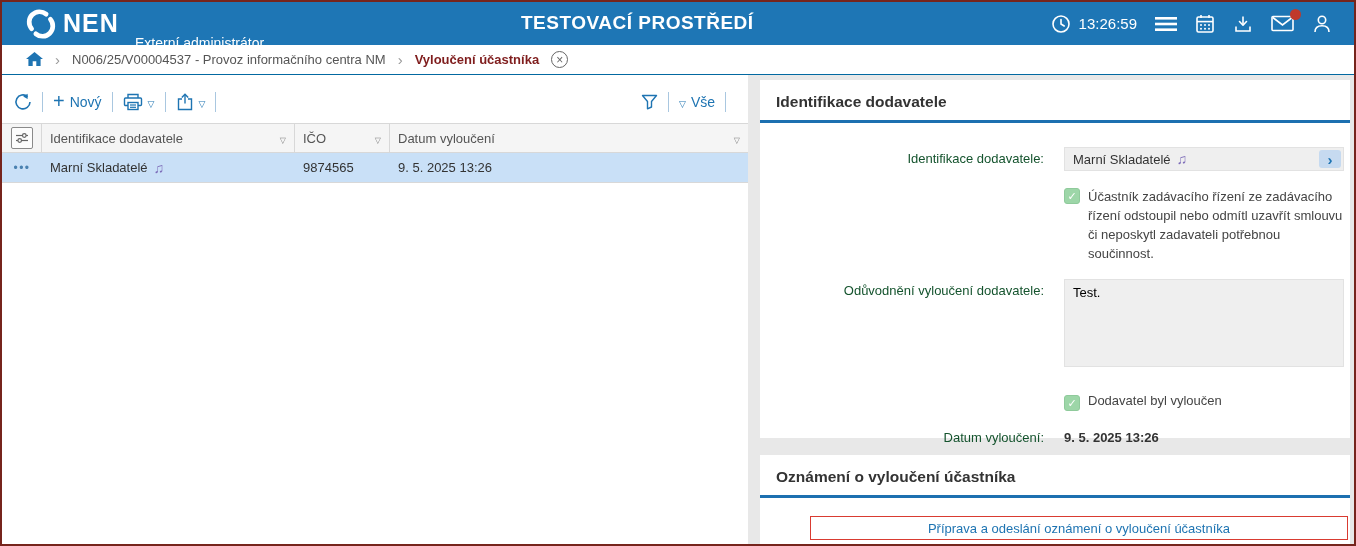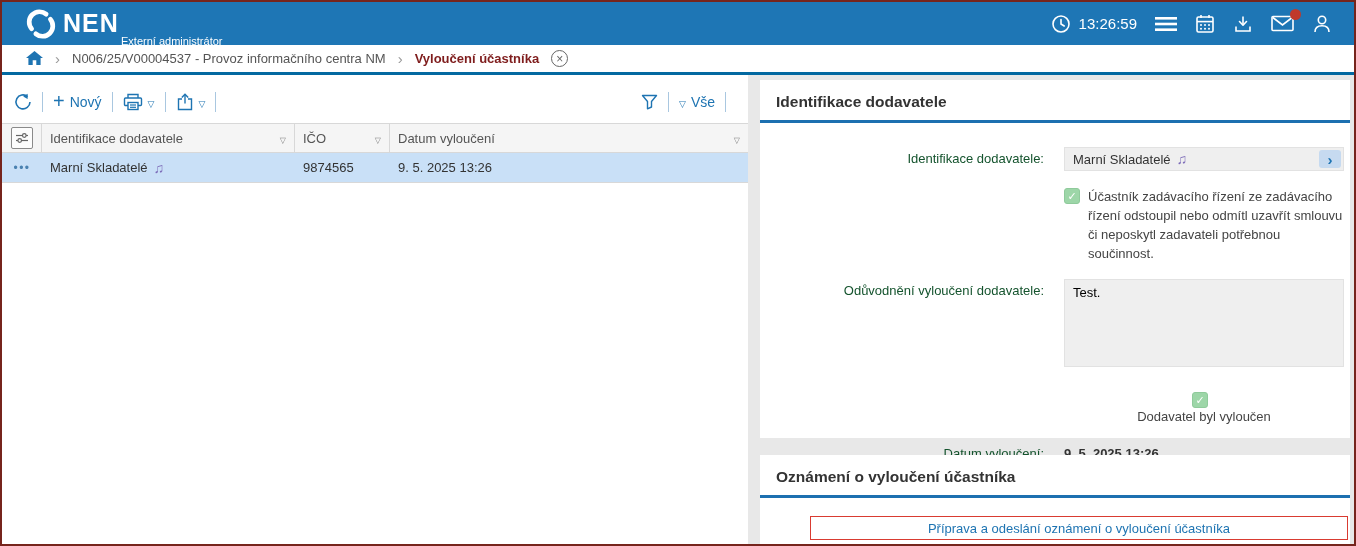--- a/index.html
+++ b/index.html
@@ -8,30 +8,30 @@
 
   .app { width:1356px; height:546px; border:2px solid #76241c; background:#e8e8e8;
          display:flex; flex-direction:column; overflow:hidden; position:relative; }
 
   
   .topbar { height:43px; background:#1e76b5; flex-shrink:0; position:relative; color:#fff; }
   .brand { position:absolute; left:24px; top:5px; display:flex; align-items:center; }
   .brand svg { margin-top:2px; }
   .brand-text { margin-left:7px; position:relative; }
   .logo-text { font-size:25px; font-weight:bold; letter-spacing:1px; line-height:26px; }
-  .role-text { position:absolute; left:58px; top:25px; font-size:11px; white-space:nowrap; }
+  .role-text { position:absolute; left:72px; top:25px; font-size:14px; white-space:nowrap; }
   .env-title { position:absolute; left:519px; top:10px; font-size:19px; font-weight:bold; letter-spacing:.5px; }
   .top-actions { position:absolute; right:22px; top:0; height:43px; display:flex; align-items:center; gap:18px; }
   .clock-group { display:flex; align-items:center; gap:8px; }
   .time-text { font-size:15px; }
   .icon-btn { display:flex; align-items:center; justify-content:center; cursor:pointer; position:relative; }
   .mail-dot { position:absolute; top:-6px; right:-7px; width:11px; height:11px; border-radius:50%; background:#c0392b; }
 
   
-  .breadcrumb { height:30px; background:#fff; border-bottom:3px solid #0369a1; flex-shrink:0;
+  .breadcrumb { height:30px; background:#fff; border-bottom:1px solid #0369a1; flex-shrink:0;
                 display:flex; align-items:center; padding-left:24px; gap:12px; font-size:13px; color:#555; }
   .crumb-sep::before { content:"\203A"; color:#999; font-size:15px; }
   .crumb-current { font-weight:bold; color:#7f1d1d; }
   .close-circle { width:17px; height:17px; border:1.2px solid #666; border-radius:50%;
                   display:flex; align-items:center; justify-content:center; cursor:pointer; }
   .close-circle::before { content:"\00D7"; color:#666; font-size:12px; line-height:1; }
 
   
   .content { flex:1; display:flex; overflow:hidden; }
 
@@ -116,20 +116,21 @@
           <path d="M6 21 A11 11 0 0 1 21.5 5.5" stroke="#fff" stroke-width="5" fill="none" stroke-linecap="round"></path>
           <path d="M26 11 A11 11 0 0 1 10.5 26.5" stroke="#fff" stroke-width="5" fill="none" stroke-linecap="round"></path>
         </svg>
       </span>
       <div class="brand-text">
         <div class="logo-text">NEN</div>
         <div class="role-text">Externí administrátor</div>
       </div>
     </div>
 
+    <div class="env-title">TESTOVACÍ PROSTŘEDÍ</div>
 
     <div class="top-actions">
       <div class="clock-group">
         <span>
           <svg width="20" height="20" viewBox="0 0 20 20">
             <circle cx="10" cy="10" r="8" stroke="#fff" stroke-width="1.6" fill="none"></circle>
             <path d="M10 5.5 V10 L13.2 12" stroke="#fff" stroke-width="1.6" fill="none" stroke-linecap="round"></path>
           </svg>
         </span>
         <span class="time-text">13:26:59</span>
@@ -316,21 +317,21 @@
 
           <div class="frow mt16">
             <div class="flabel">Odůvodnění vyloučení dodavatele:</div>
             <div class="fcontrol">
               <textarea class="justification" style="">Test.</textarea>
             </div>
           </div>
 
           <div class="frow cb-row mt22">
             <div class="flabel"></div>
-            <div class="fcontrol" style="display:flex; align-items:center;flex-direction:column;">
+            <div class="fcontrol" style="display:flex; align-items:flex-end;">
               <span class="checkbox"></span>
               <span class="cb-text">Dodavatel byl vyloučen</span>
             </div>
           </div>
 
           <div class="frow mt15">
             <div class="flabel">Datum vyloučení:</div>
             <div class="fcontrol bold-value">9. 5. 2025 13:26</div>
           </div>
 

